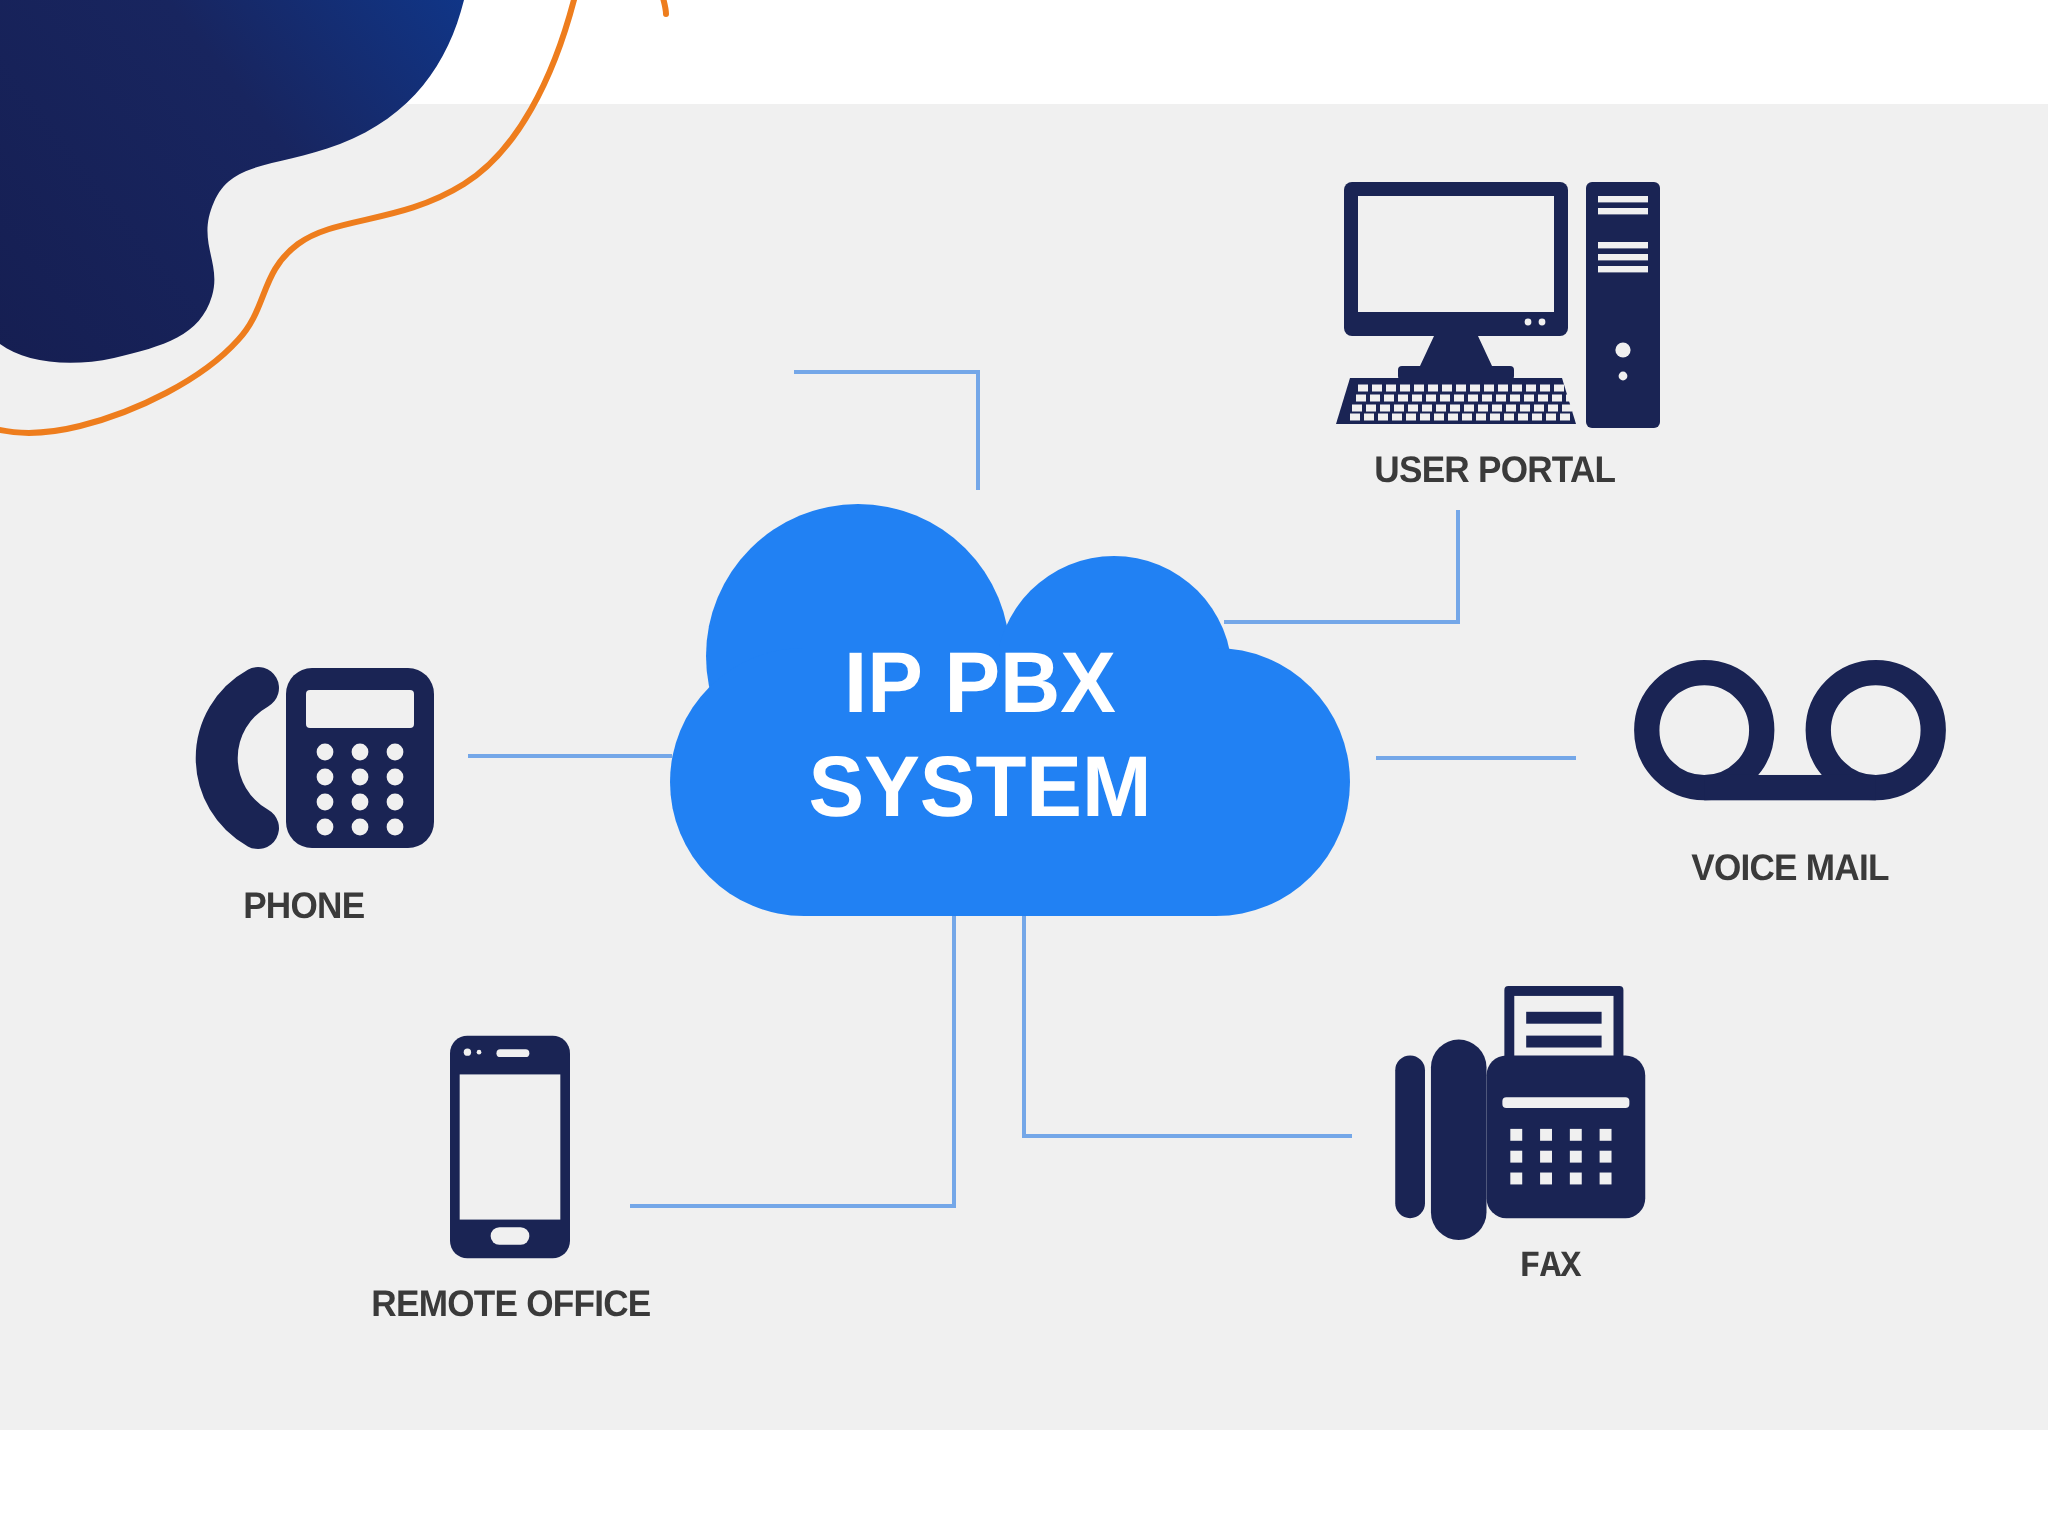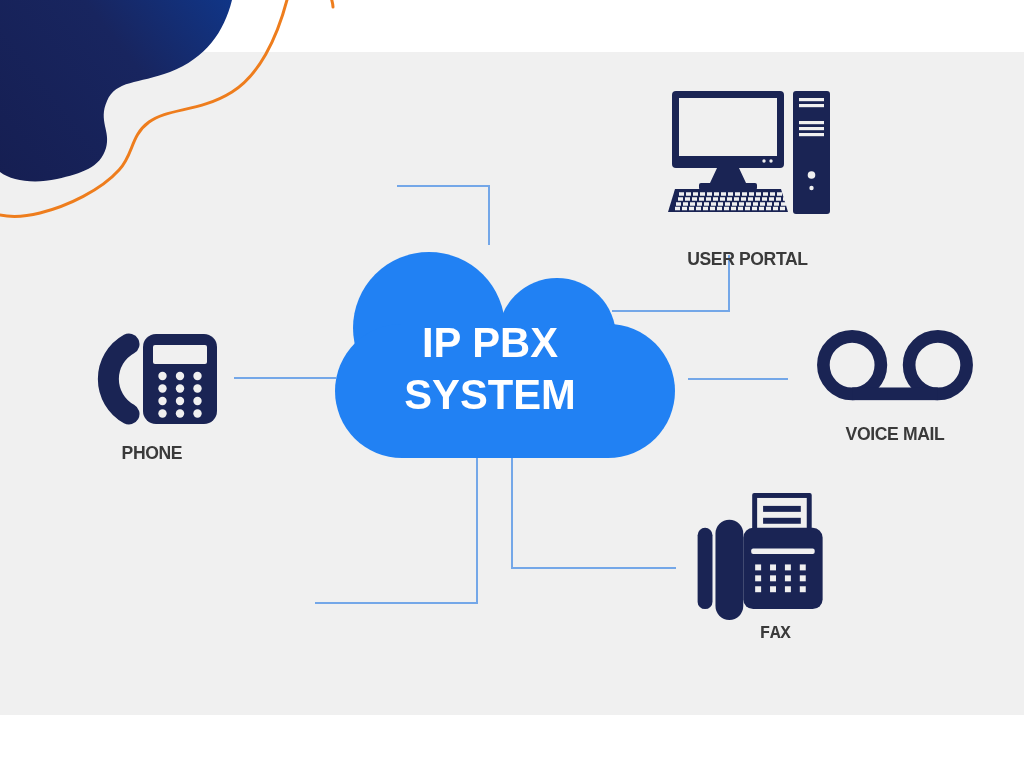--- a/index.html
+++ b/index.html
@@ -22,21 +22,21 @@
     letter-spacing:0px;transform:scaleX(.97);
   }
   
   .node{position:absolute;display:flex;flex-direction:column;align-items:center;}
   .node .label{
     color:#3a3a3a;font-weight:bold;font-size:18.5px;letter-spacing:-0.4px;
     transform:scaleX(.95);white-space:nowrap;
   }
   .n-softphone{left:200px;top:92px;width:180px;}
   .n-softphone .label{margin-top:5px;}
-  .n-userportal{left:655px;top:91px;width:185px;gap:24px;}
+  .n-userportal{left:655px;top:91px;width:185px;}
   .n-userportal .label{margin-top:9px;}
   .n-phone{left:85px;top:330px;width:134px;}
   .n-phone .label{margin-top:14px;}
   .n-voicemail{left:813px;top:330px;width:164px;}
   .n-voicemail .label{margin-top:17px;}
   .n-remoteoffice{left:175px;top:517px;width:160px;}
   .n-remoteoffice .label{margin-top:11px;}
   .n-fax{left:690px;top:493px;width:170px;font-family:Liberation Mono, monospace;}
   .n-fax .label{margin-top:3px;}
   svg{display:block;}
@@ -143,20 +143,31 @@
 
   <div class="node n-voicemail">
     <svg width="160" height="76" viewBox="0 0 160 78">
       <circle cx="36" cy="36" r="29.5" fill="none" stroke="#1a2454" stroke-width="13"></circle>
       <circle cx="124" cy="36" r="29.5" fill="none" stroke="#1a2454" stroke-width="13"></circle>
       <rect x="36" y="59" width="88" height="13" fill="#1a2454"></rect>
     </svg>
     <div class="label">VOICE MAIL</div>
   </div>
 
+  <div class="node n-remoteoffice">
+    <svg width="60" height="113" viewBox="0 0 62 115">
+      <rect x="0" y="0" width="62" height="115" rx="9" fill="#1a2454"></rect>
+      <rect x="5" y="20" width="52" height="75" fill="#f0f0f0"></rect>
+      <rect x="24" y="7" width="17" height="4" rx="2" fill="#f0f0f0"></rect>
+      <circle cx="9" cy="8.5" r="1.9" fill="#f0f0f0"></circle>
+      <circle cx="15" cy="8.5" r="1.2" fill="#f0f0f0"></circle>
+      <rect x="21" y="99" width="20" height="9" rx="4.5" fill="#f0f0f0"></rect>
+    </svg>
+    <div class="label">REMOTE OFFICE</div>
+  </div>
 
   <div class="node n-fax">
     <svg width="160" height="127" viewBox="0 0 160 128">
       <rect x="57" y="0" width="60" height="54" rx="2" fill="#1a2454"></rect>
       <rect x="62" y="5" width="50" height="44" fill="#f0f0f0"></rect>
       <g fill="#1a2454">
         <rect x="68" y="13" width="38" height="6"></rect>
         <rect x="68" y="25" width="38" height="6"></rect>
         <rect x="68" y="37" width="38" height="6"></rect>
         <rect x="48" y="35" width="80" height="82" rx="10"></rect>

